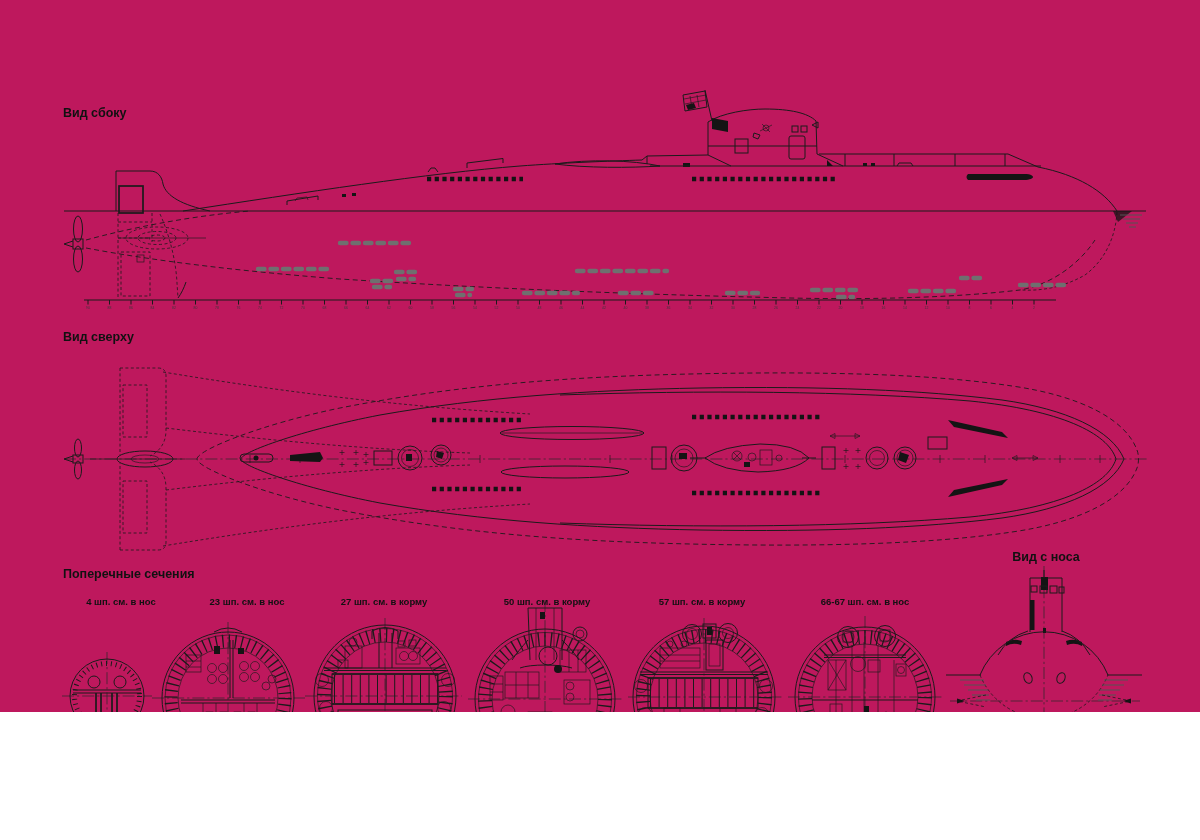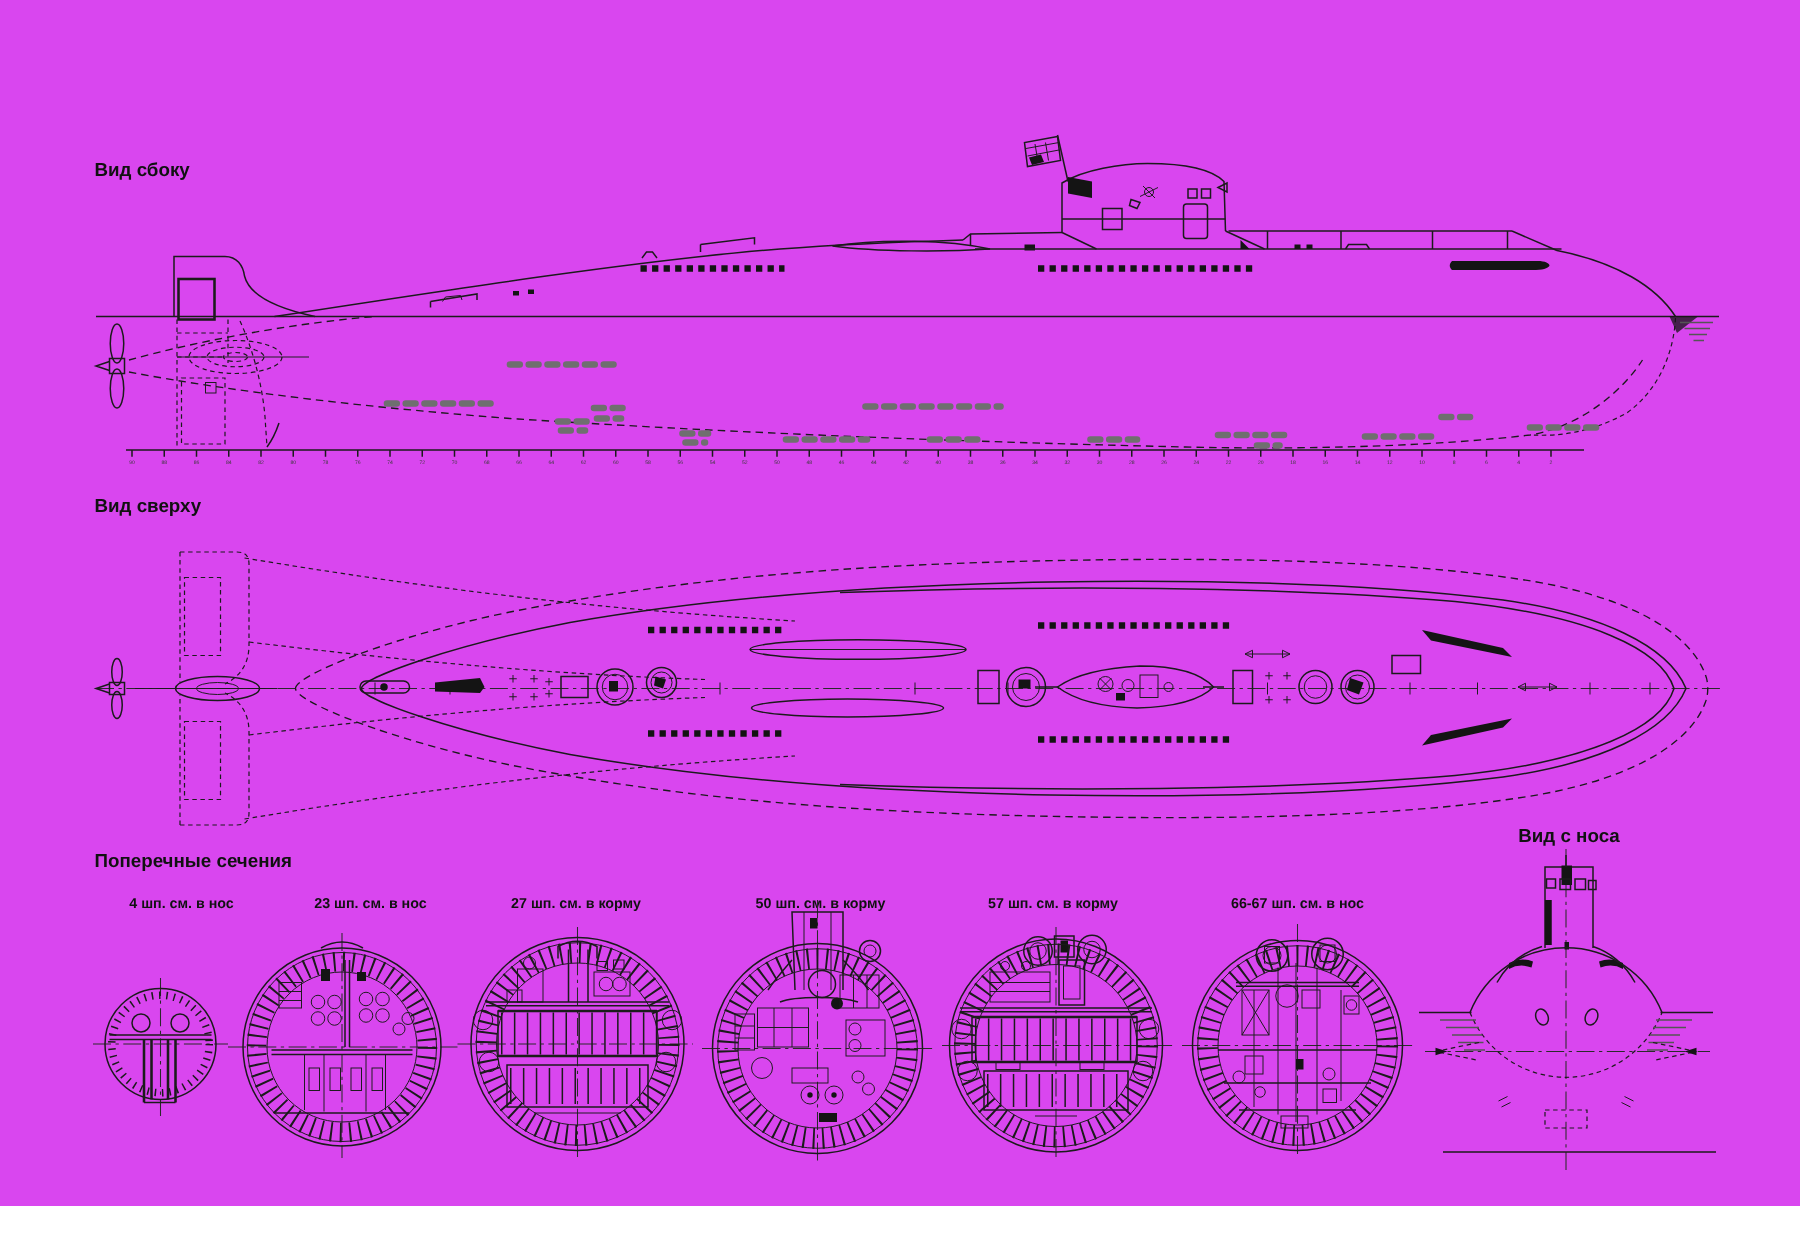--- a/index.html
+++ b/index.html
@@ -1,16 +1,16 @@
 <!DOCTYPE html>
 <html><head>
 <meta charset="utf-8">
 <style>
   html,body{margin:0;padding:0;background:#ffffff}
-  .page{position:relative;width:1200px;height:804px;background:#d946ef;overflow:hidden}
+  .page{position:relative;width:1200px;height:712px;background:#be185d;overflow:hidden}
   svg{display:block}
   text{font-family:"Liberation Sans","DejaVu Sans",sans-serif;fill:#111111}
   .lbl{font-weight:bold;font-size:12.5px}
   .slbl{font-weight:bold;font-size:9.5px}
   .tick{font-size:3.4px;font-weight:normal;fill:#3a3a3a}
   .k{stroke:#1b1b1b;fill:none;stroke-width:1}
   .t{stroke:#1b1b1b;fill:none;stroke-width:.65}
   .b{stroke:#1b1b1b;fill:none;stroke-width:1.7}
   .d{stroke:#1b1b1b;fill:none;stroke-width:.9;stroke-dasharray:5 3.4}
   .d2{stroke:#1b1b1b;fill:none;stroke-width:.8;stroke-dasharray:3 2.4}

